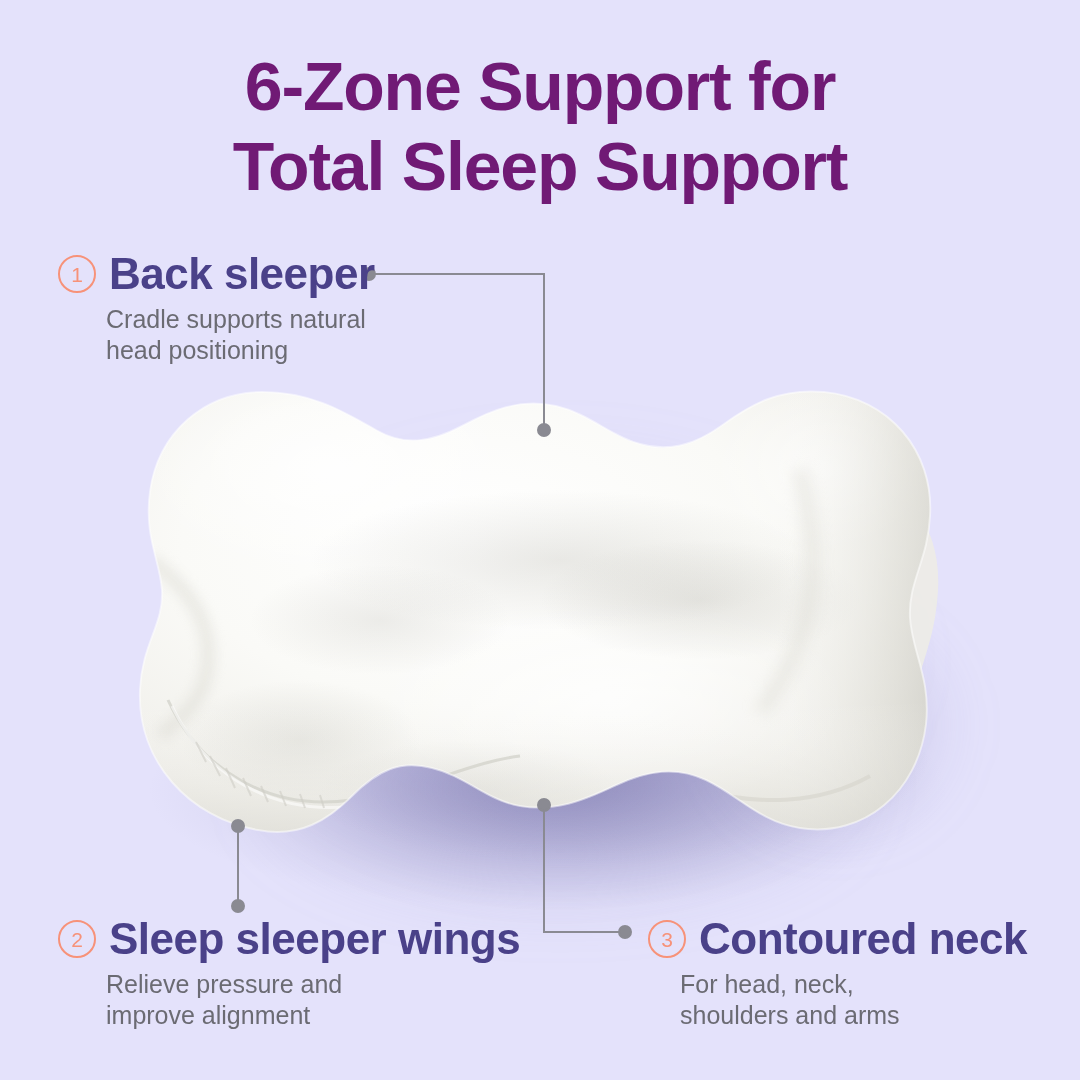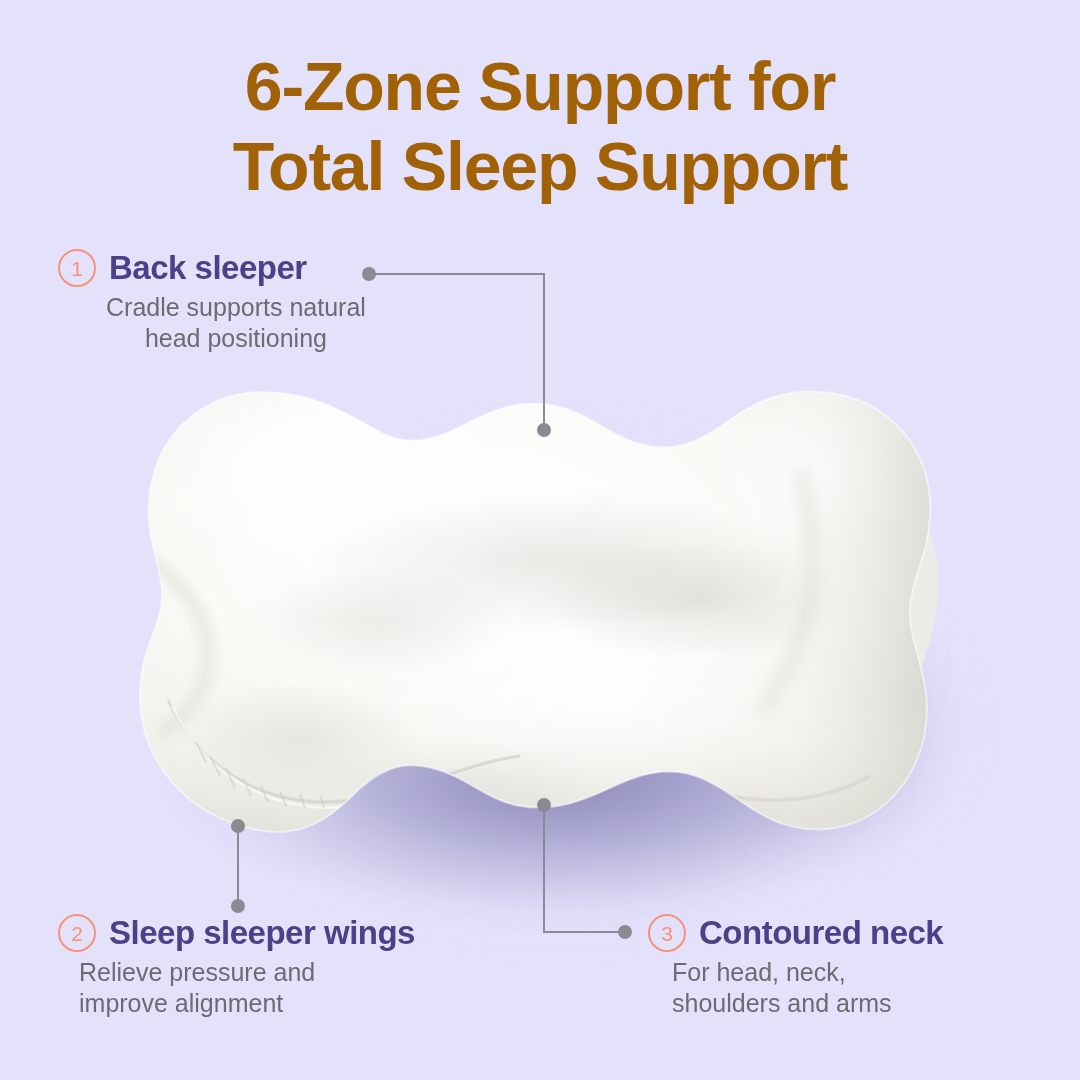--- a/index.html
+++ b/index.html
@@ -17,38 +17,38 @@
     filter:blur(34px);}
   #amb2{left:140px;top:640px;width:840px;height:330px;
     background:radial-gradient(ellipse 50% 50% at 50% 45%, rgba(128,124,180,.55) 0%, rgba(150,146,200,.26) 50%, rgba(228,226,251,0) 76%);
     filter:blur(30px);}
   #amb3{left:690px;top:560px;width:360px;height:330px;
     background:radial-gradient(ellipse 50% 50% at 40% 50%, rgba(135,130,188,.45) 0%, rgba(228,226,251,0) 70%);
     filter:blur(28px);}
 
   
   #title{position:absolute;left:0;top:46px;width:1080px;text-align:center;
-    color:#a16207;font-size:68px;font-weight:700;line-height:1.18;letter-spacing:-1.2px;}
+    color:#701a75;font-size:68px;font-weight:700;line-height:1.18;letter-spacing:-1.2px;}
   #title .l{display:block;}
 
   
   .callout{position:absolute;}
   .co-head{display:flex;align-items:center;gap:13px;}
   .badge{width:34px;height:34px;border-radius:50%;border:2px solid #F79279;color:#F79279;
     display:flex;align-items:center;justify-content:center;font-size:21px;font-weight:400;
     flex:0 0 auto;line-height:1;}
-  .co-title{color:#4A4189;font-size:33px;font-weight:700;letter-spacing:-.5px;white-space:nowrap;}
+  .co-title{color:#4A4189;font-size:44px;font-weight:700;letter-spacing:-.5px;white-space:nowrap;}
   .co-body{color:#6B6B73;font-size:25px;line-height:1.25;margin-top:5px;white-space:pre-line;}
 
   #callout1{left:58px;top:249px;}
-  #callout1 .co-body{margin-left:48px;text-align:center;}
+  #callout1 .co-body{margin-left:48px;}
   #callout2{left:58px;top:914px;}
-  #callout2 .co-body{margin-left:21px;}
+  #callout2 .co-body{margin-left:48px;}
   #callout3{left:648px;top:914px;}
-  #callout3 .co-body{margin-left:24px;}
+  #callout3 .co-body{margin-left:32px;}
 
   
   #leaders{position:absolute;left:0;top:0;width:1080px;height:1080px;}
 </style>
 </head>
 <body>
 
 <div id="stage">
 
   <div class="ambient" id="amb1"></div>

